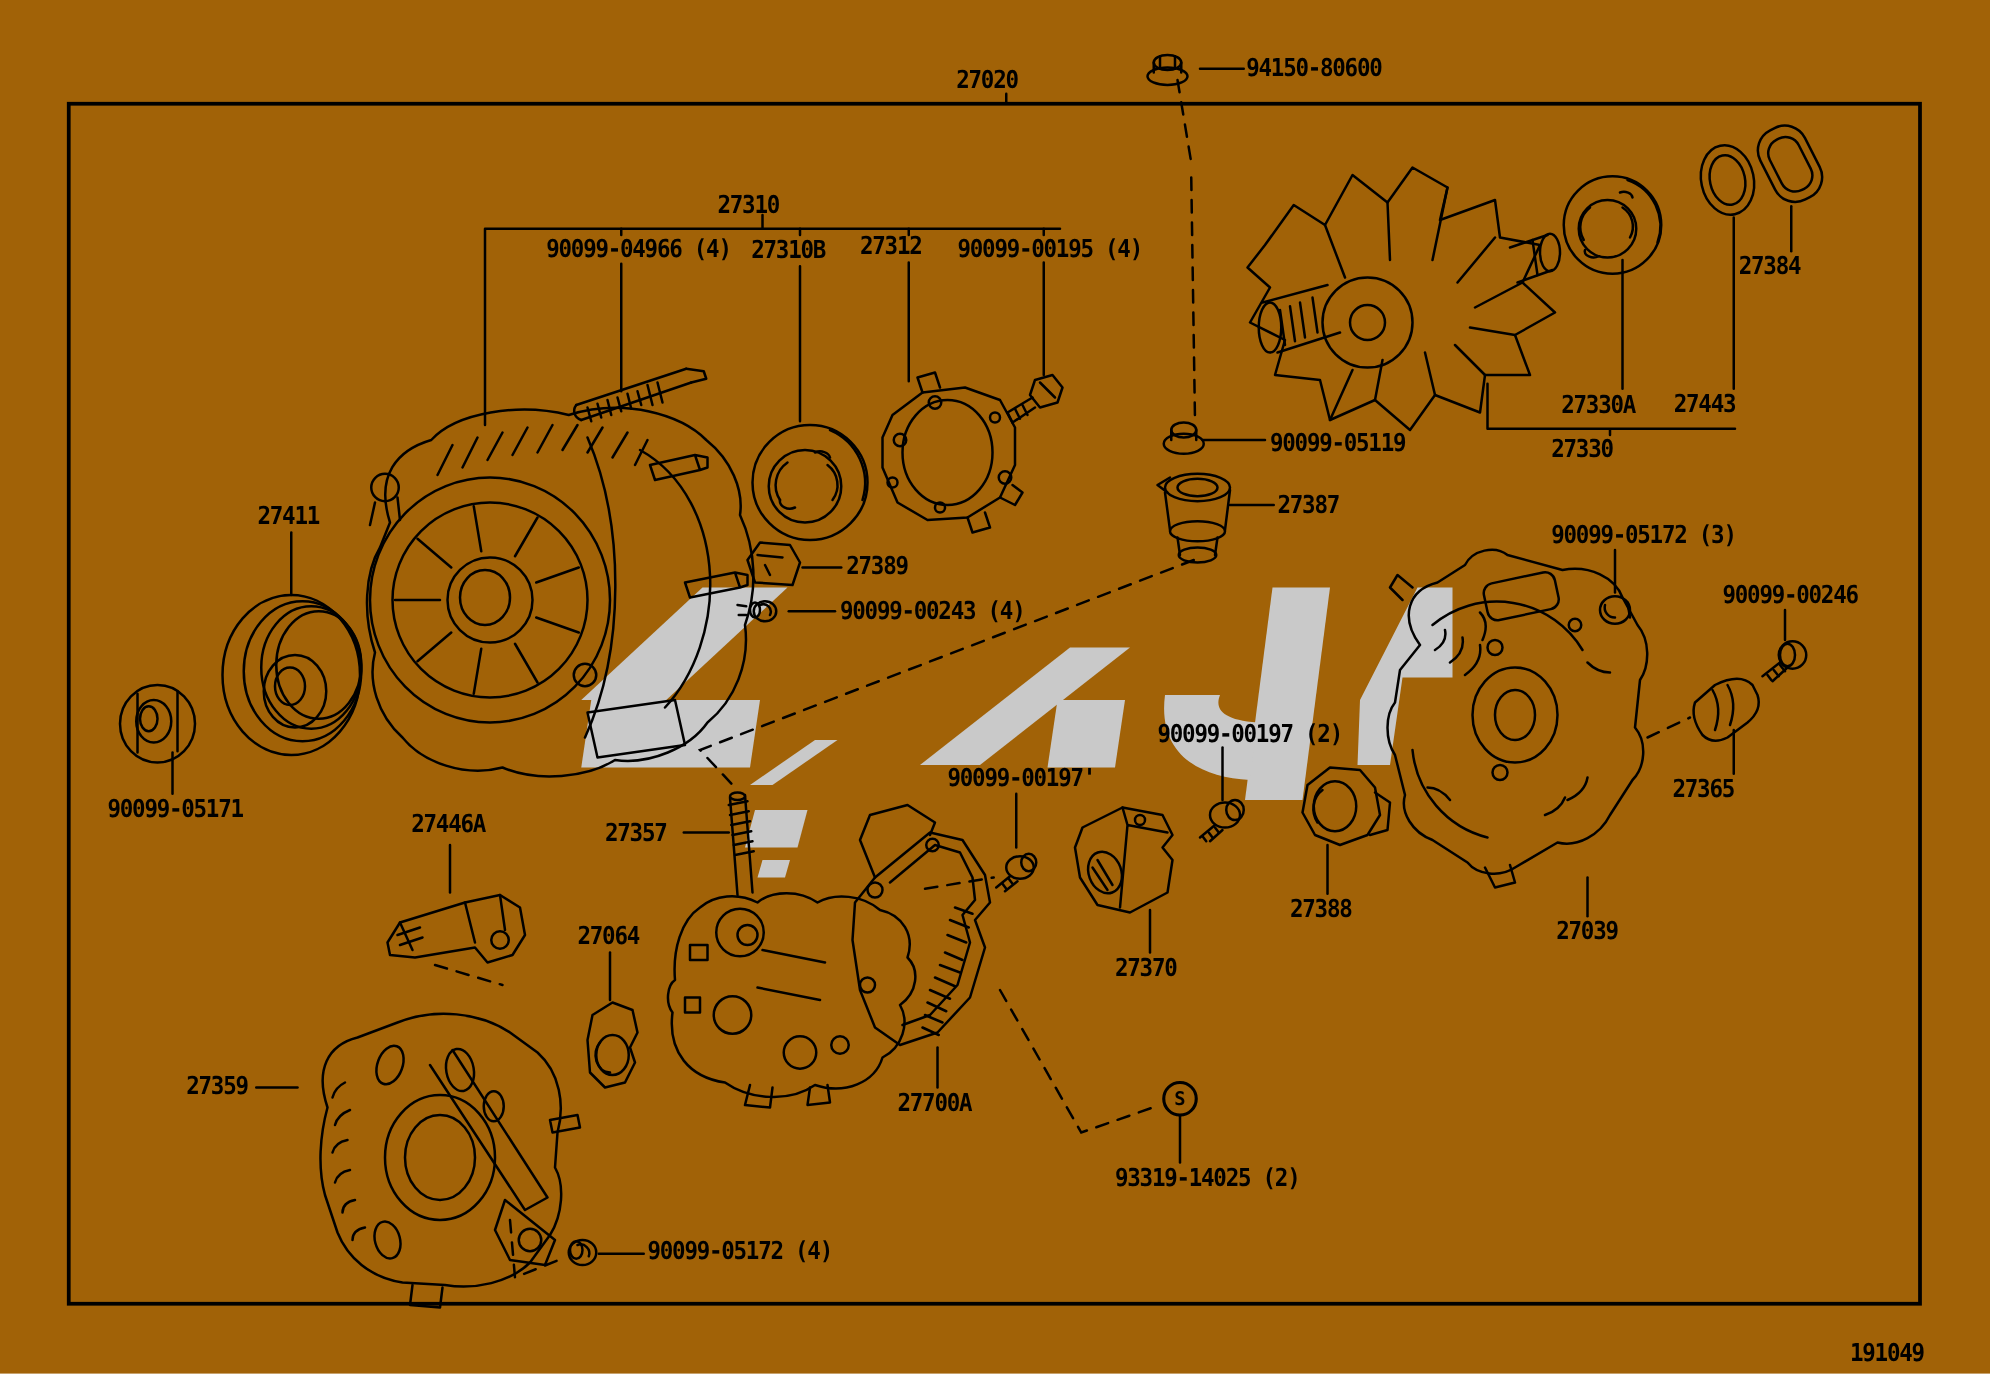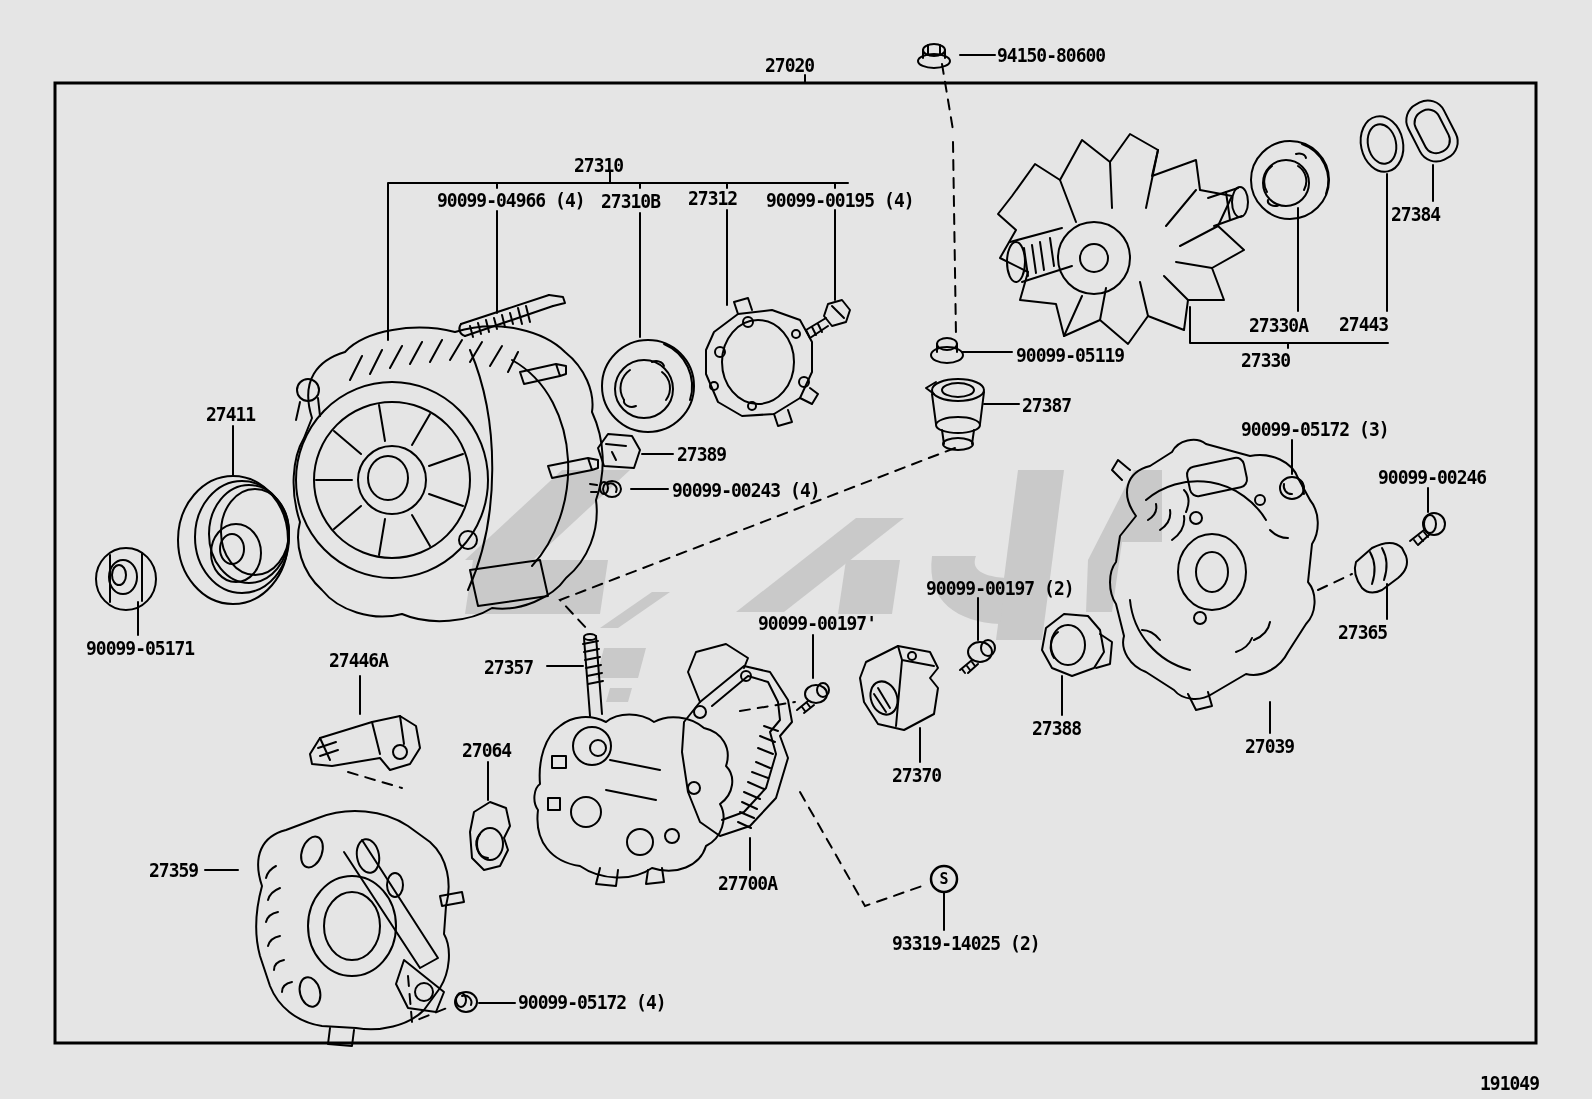--- a/index.html
+++ b/index.html
@@ -1,16 +1,16 @@
 <!DOCTYPE html>
 <html><head>
 <meta charset="utf-8">
 <style>
   html,body{margin:0;padding:0;background:#fff;}
-  #stage{position:relative;width:1592px;height:1099px;background:#e5e5e5;overflow:hidden;
+  #stage{position:relative;width:1592px;height:1099px;background:#a16207;overflow:hidden;
          font-family:"DejaVu Sans Mono", monospace;}
   #art{position:absolute;left:0;top:0;}
   .lbl{position:absolute;font-family:"DejaVu Sans Mono", monospace;font-size:18px;
        font-weight:bold;letter-spacing:-1px;color:#000;white-space:nowrap;line-height:20px;
        transform:scaleY(1.1);transform-origin:left top;}
   .s-letter{position:absolute;font-size:15px;font-weight:bold;color:#000;width:16px;
             text-align:center;letter-spacing:0;}
 </style>
 </head>
 <body>

